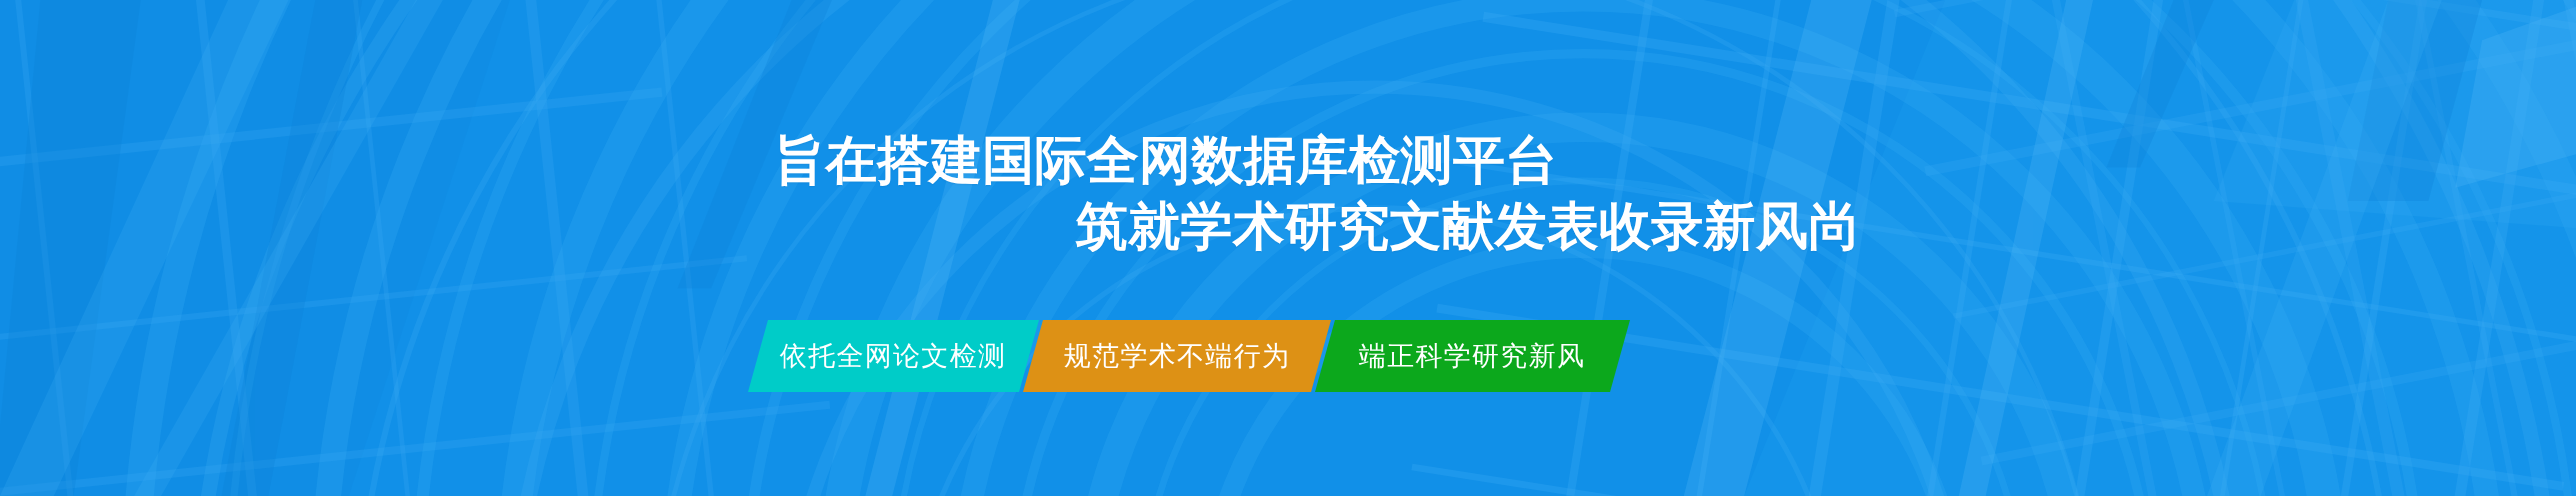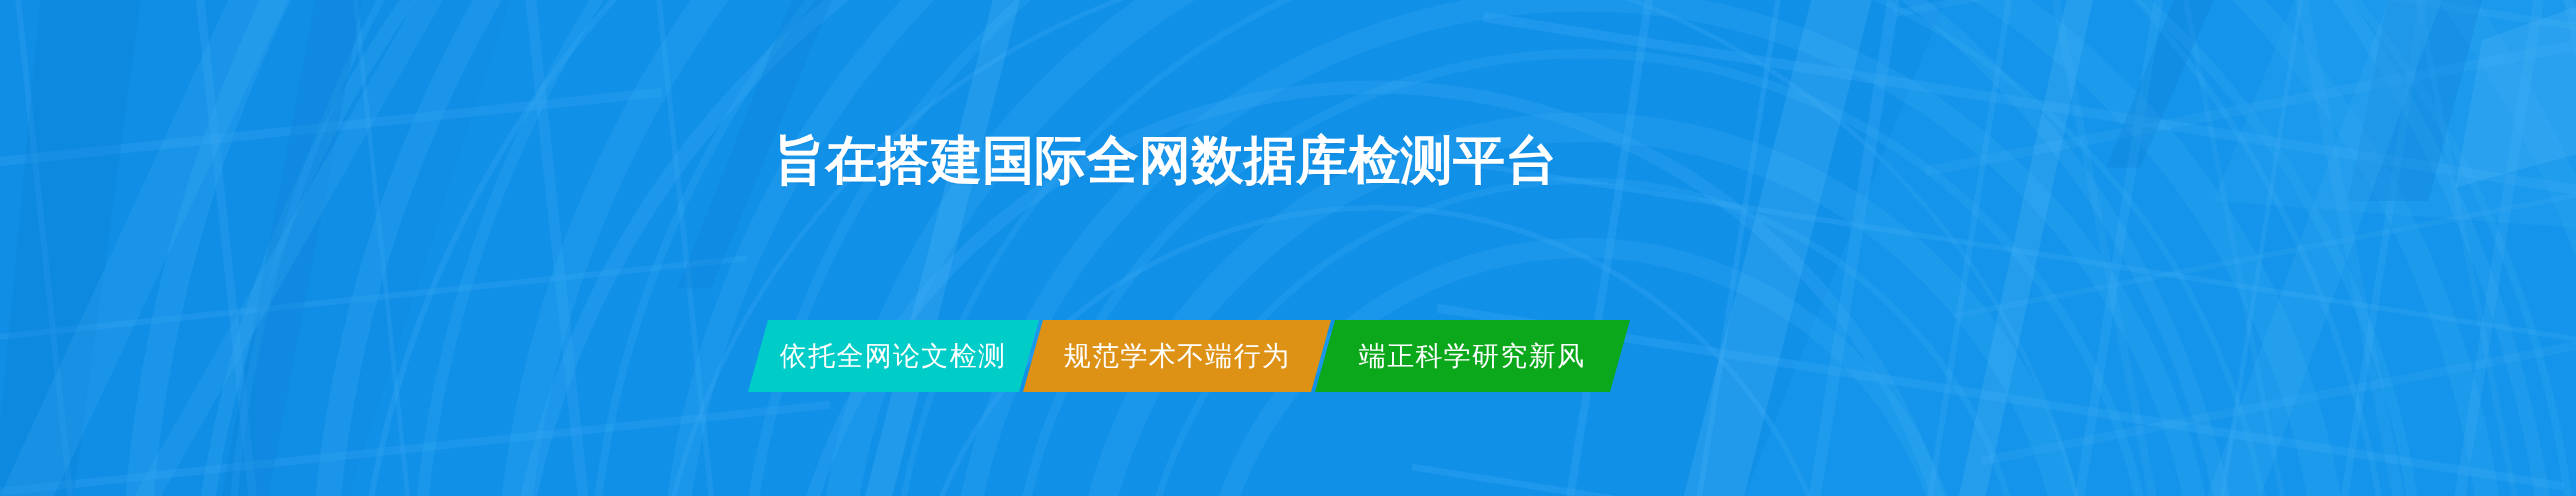--- a/index.html
+++ b/index.html
@@ -171,20 +171,21 @@
           <polygon points="0,740 340,0 430,0 80,740"></polygon>
           <polygon points="200,740 620,0 660,0 240,740"></polygon>
           <polygon points="3290,740 3560,0 3640,0 3370,740"></polygon>
         </g>
       </g>
     </svg>
   </div>
 
   <div class="headline">
     <div class="hl-line hl-line-1" style="color: rgb(255, 255, 255);">旨在搭建国际全网数据库检测平台</div>
+    <div class="hl-line hl-line-2" style="color: rgb(255, 255, 255);">筑就学术研究文献发表收录新风尚</div>
   </div>
 
   <div class="tagstrip">
     <div class="tag tag-1" style="background: rgb(0, 204, 200);">
       <span class="tag-label" style="color: rgb(255, 255, 255);">依托全网论文检测</span>
     </div>
     <div class="tag tag-2" style="background: rgb(221, 145, 21);">
       <span class="tag-label" style="color: rgb(255, 255, 255);">规范学术不端行为</span>
     </div>
     <div class="tag tag-3" style="background: rgb(12, 168, 28);">

